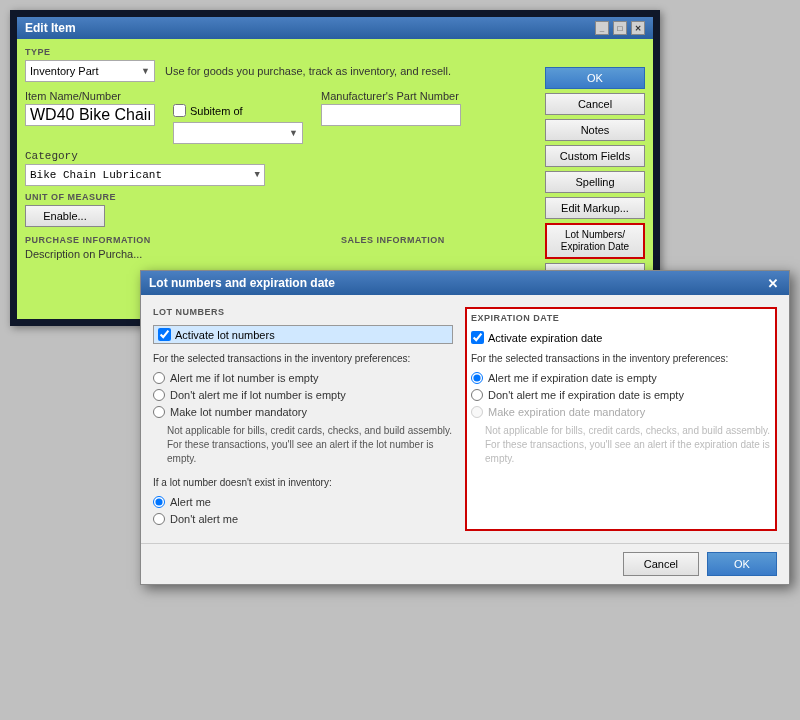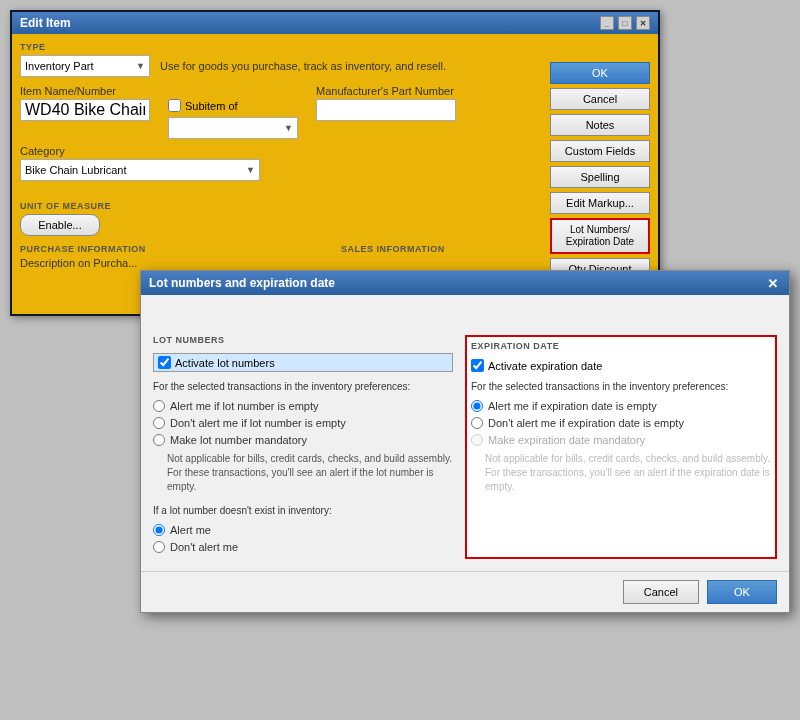--- a/index.html
+++ b/index.html
@@ -12,22 +12,22 @@
       overflow: hidden;
       position: relative;
     }
 
     
     .edit-item-window {
       position: absolute;
       top: 10px;
       left: 10px;
       width: 650px;
-      background: #eab308;
-      border: 2px solid #0f172a;
+      background: #bef264;
+      border: 7px solid #0f172a;
       box-shadow: 2px 2px 8px rgba(0,0,0,0.4);
     }
 
     .window-titlebar {
       background: linear-gradient(to bottom, #4a7fc1, #2a5fa0);
       color: white;
       padding: 4px 8px;
       display: flex;
       align-items: center;
       justify-content: space-between;
@@ -161,21 +161,22 @@
     }
 
     .checkbox-label {
       display: flex;
       align-items: center;
       gap: 4px;
       font-size: 11px;
     }
 
     .category-row {
-      margin-bottom: 20px;
+      margin-bottom: 6px;
+      font-family: Liberation Mono, monospace;
     }
 
     .unit-section {
       margin-bottom: 8px;
     }
 
     .purchase-sales-row {
       display: flex;
       gap: 12px;
       justify-content: center;
@@ -205,21 +206,20 @@
       align-items: center;
       justify-content: space-between;
       font-size: 12px;
       font-weight: bold;
     }
 
     .lot-dialog-body {
       padding: 12px;
       display: flex;
       gap: 12px;
-      margin-top: 28px;
     }
 
     .lot-section {
       flex: 1;
     }
 
     .expiration-section {
       flex: 1;
       border: 2px solid #cc0000;
       padding: 4px;
@@ -368,21 +368,21 @@
     <div class="category-row">
       <span class="field-label">Category</span>
       <div class="select-field" style="width: 240px; margin-top: 2px;">
         <span>Bike Chain Lubricant</span>
         <span class="select-arrow">▼</span>
       </div>
     </div>
 
     <div class="unit-section">
       <div class="section-label">UNIT OF MEASURE</div>
-      <button class="btn" style="width: 80px; margin-top: 3px; border-radius: 9px;">Enable...</button>
+      <button class="btn" style="width: 80px; margin-top: 3px;">Enable...</button>
     </div>
 
     <div class="purchase-sales-row">
       <div class="purchase-col">
         <div class="section-label">PURCHASE INFORMATION</div>
         <span class="field-label">Description on Purcha...</span>
       </div>
       <div class="sales-col">
         <div class="section-label">SALES INFORMATION</div>
       </div>

